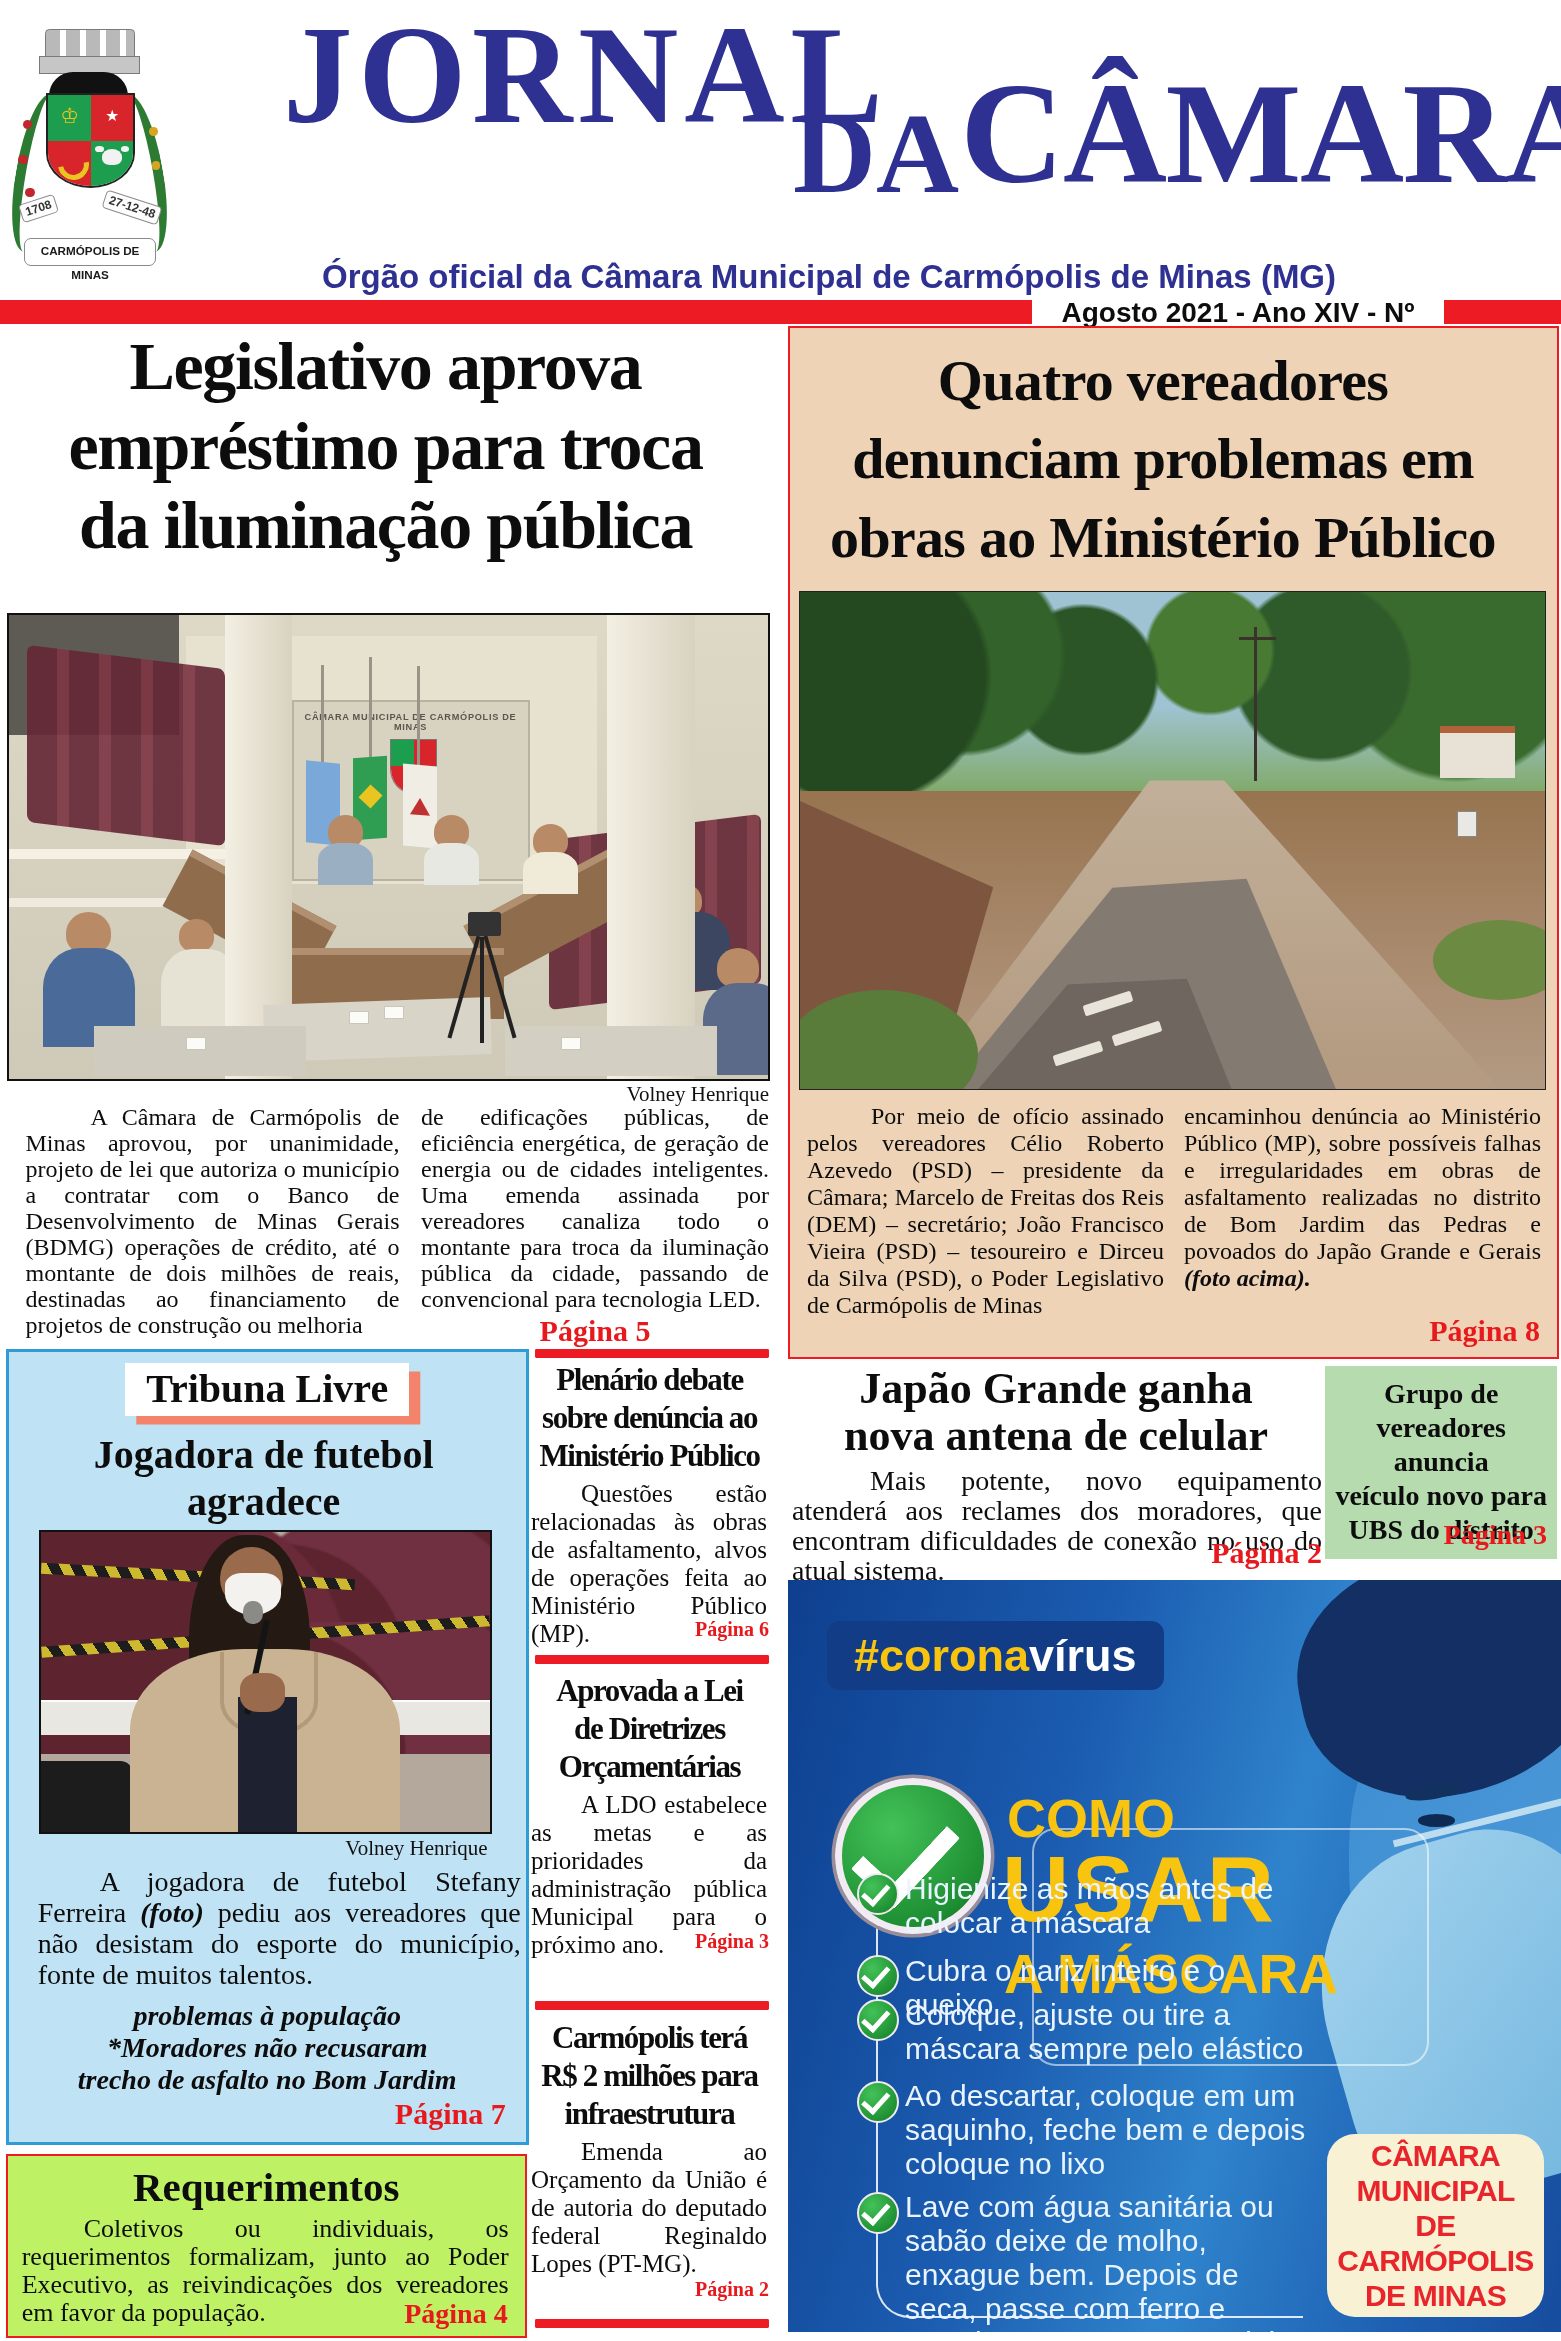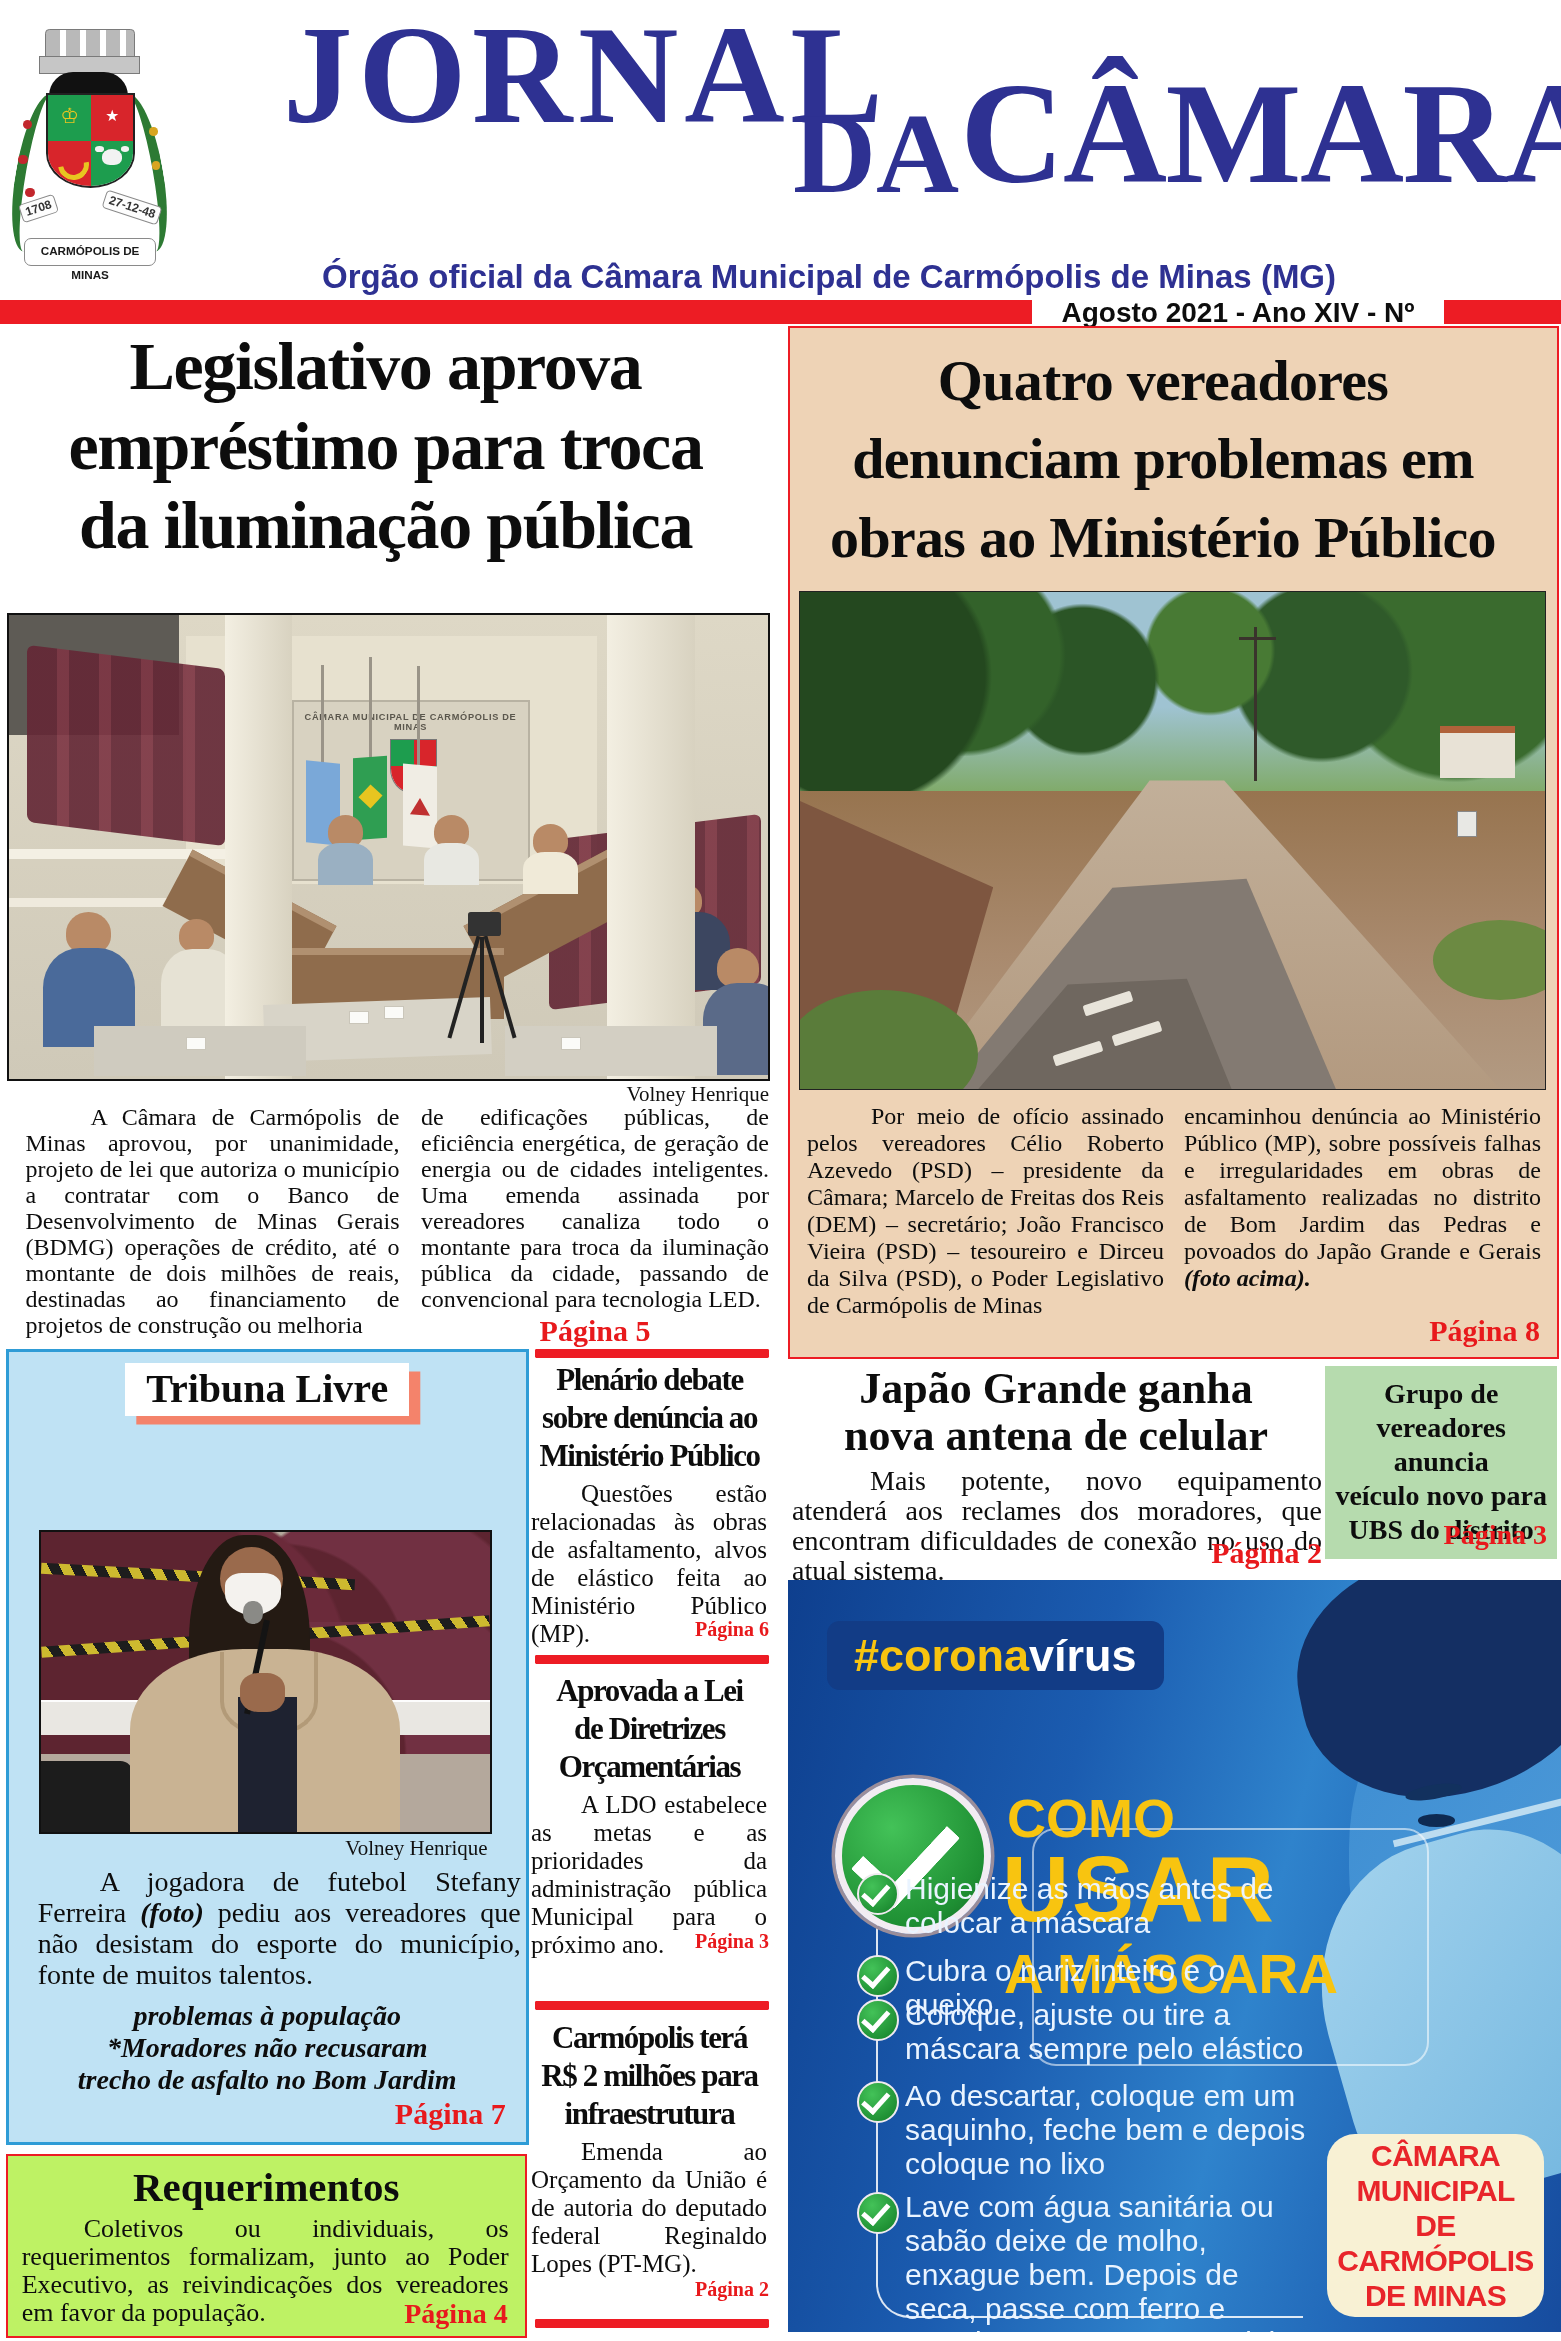--- a/index.html
+++ b/index.html
@@ -344,20 +344,24 @@
     </div>
     <div id="tan-col1" class="abs tan-col">Por meio de ofício assinado pelos vereadores Célio Roberto Azevedo (PSD) – presidente da Câmara; Marcelo de Freitas dos Reis (DEM) – secretário; João Francisco Vieira (PSD) – tesoureiro e Dirceu da Silva (PSD), o Poder Legislativo de Carmópolis de Minas</div>
     <div id="tan-col2" class="abs tan-col"><span>encaminhou denúncia ao Ministério Público (MP), sobre possíveis falhas e irregularidades em obras de asfaltamento realizadas no distrito de Bom Jardim das Pedras e povoados do Japão Grande e Gerais </span><span class="emph">(foto acima).</span></div>
     <div id="tan-page8" class="abs pageref">Página 8</div>
   </div>
 
   <div id="trib-box" class="abs">
     <div id="trib-kicker-row" class="abs">
       <span id="trib-kicker">Tribuna Livre</span>
     </div>
+    <div id="trib-headline" class="abs">
+      <div>Jogadora de futebol agradece</div>
+      <div>suporte e pede mais incentivo</div>
+    </div>
     <div id="player-photo" class="abs">
       <div id="pp-row1" class="abs pp-chairrow"></div>
       <div id="pp-tape1" class="abs pp-tape"></div>
       <div id="pp-row2" class="abs pp-chairrow"></div>
       <div id="pp-tape2" class="abs pp-tape"></div>
       <div id="pp-rail" class="abs"></div>
       <div id="pp-arm" class="abs"></div>
       <div id="pp-hair" class="abs"></div>
       <div id="pp-face" class="abs"></div>
       <div id="pp-mask" class="abs"></div>
@@ -381,21 +385,21 @@
     <div id="req-body" class="abs">Coletivos ou individuais, os requerimentos formalizam, junto ao Poder Executivo, as reivindicações dos vereadores em favor da população.</div>
     <div id="req-page4" class="abs pageref">Página 4</div>
   </div>
 
   <div class="abs divider" style="top:1349px;"></div>
   <div class="abs colhead" style="top:1361px;">
     <div>Plenário debate</div>
     <div>sobre denúncia ao</div>
     <div>Ministério Público</div>
   </div>
-  <div class="abs colbody" style="top:1480px;">Questões estão relacionadas às obras de asfaltamento, alvos de elástico feita ao Ministério Público (MP).</div>
+  <div class="abs colbody" style="top:1480px;">Questões estão relacionadas às obras de asfaltamento, alvos de operações feita ao Ministério Público (MP).</div>
   <div class="abs colpage pageref" style="top:1618px;">Página 6</div>
 
   <div class="abs divider" style="top:1655px;"></div>
   <div class="abs colhead" style="top:1672px;">
     <div>Aprovada a Lei</div>
     <div>de Diretrizes</div>
     <div>Orçamentárias</div>
   </div>
   <div class="abs colbody" style="top:1791px;">A LDO estabelece as metas e as prioridades da administração pública Municipal para o próximo ano.</div>
   <div class="abs colpage pageref" style="top:1930px;">Página 3</div>

